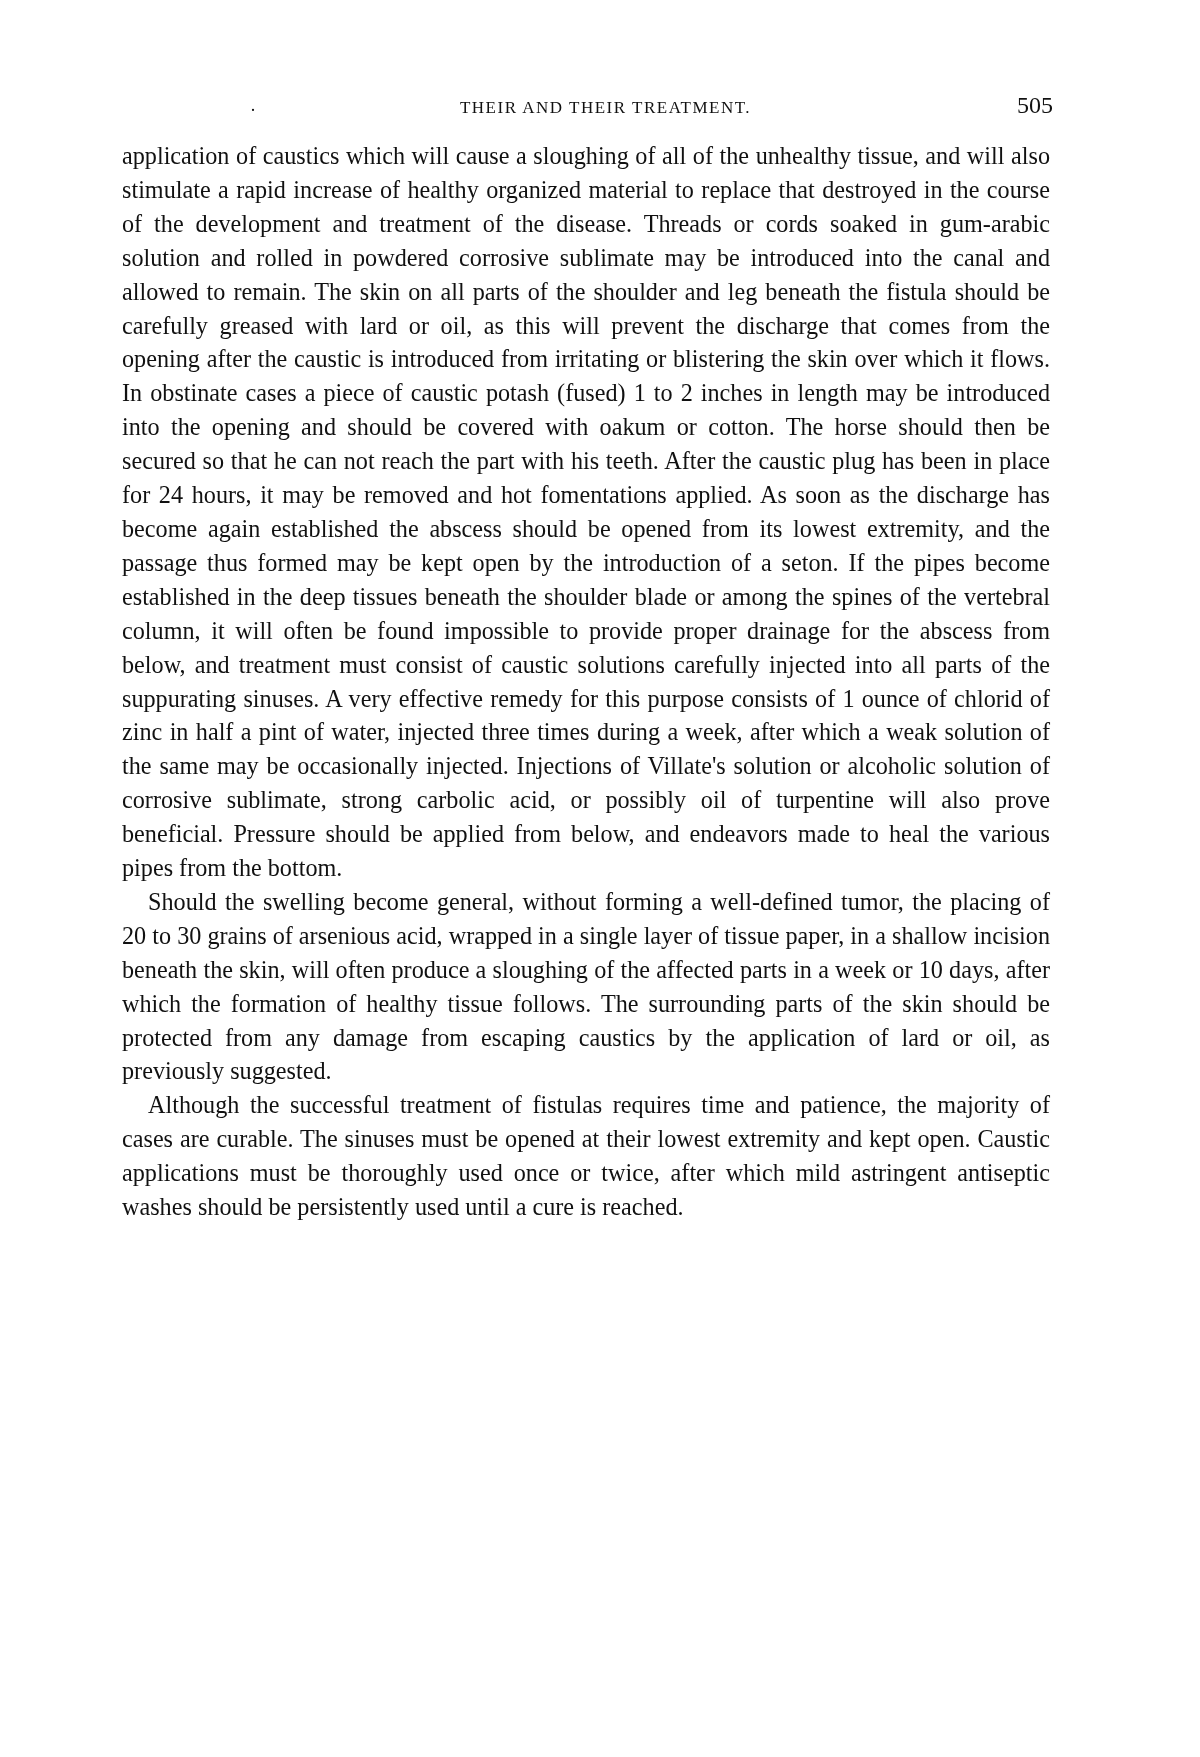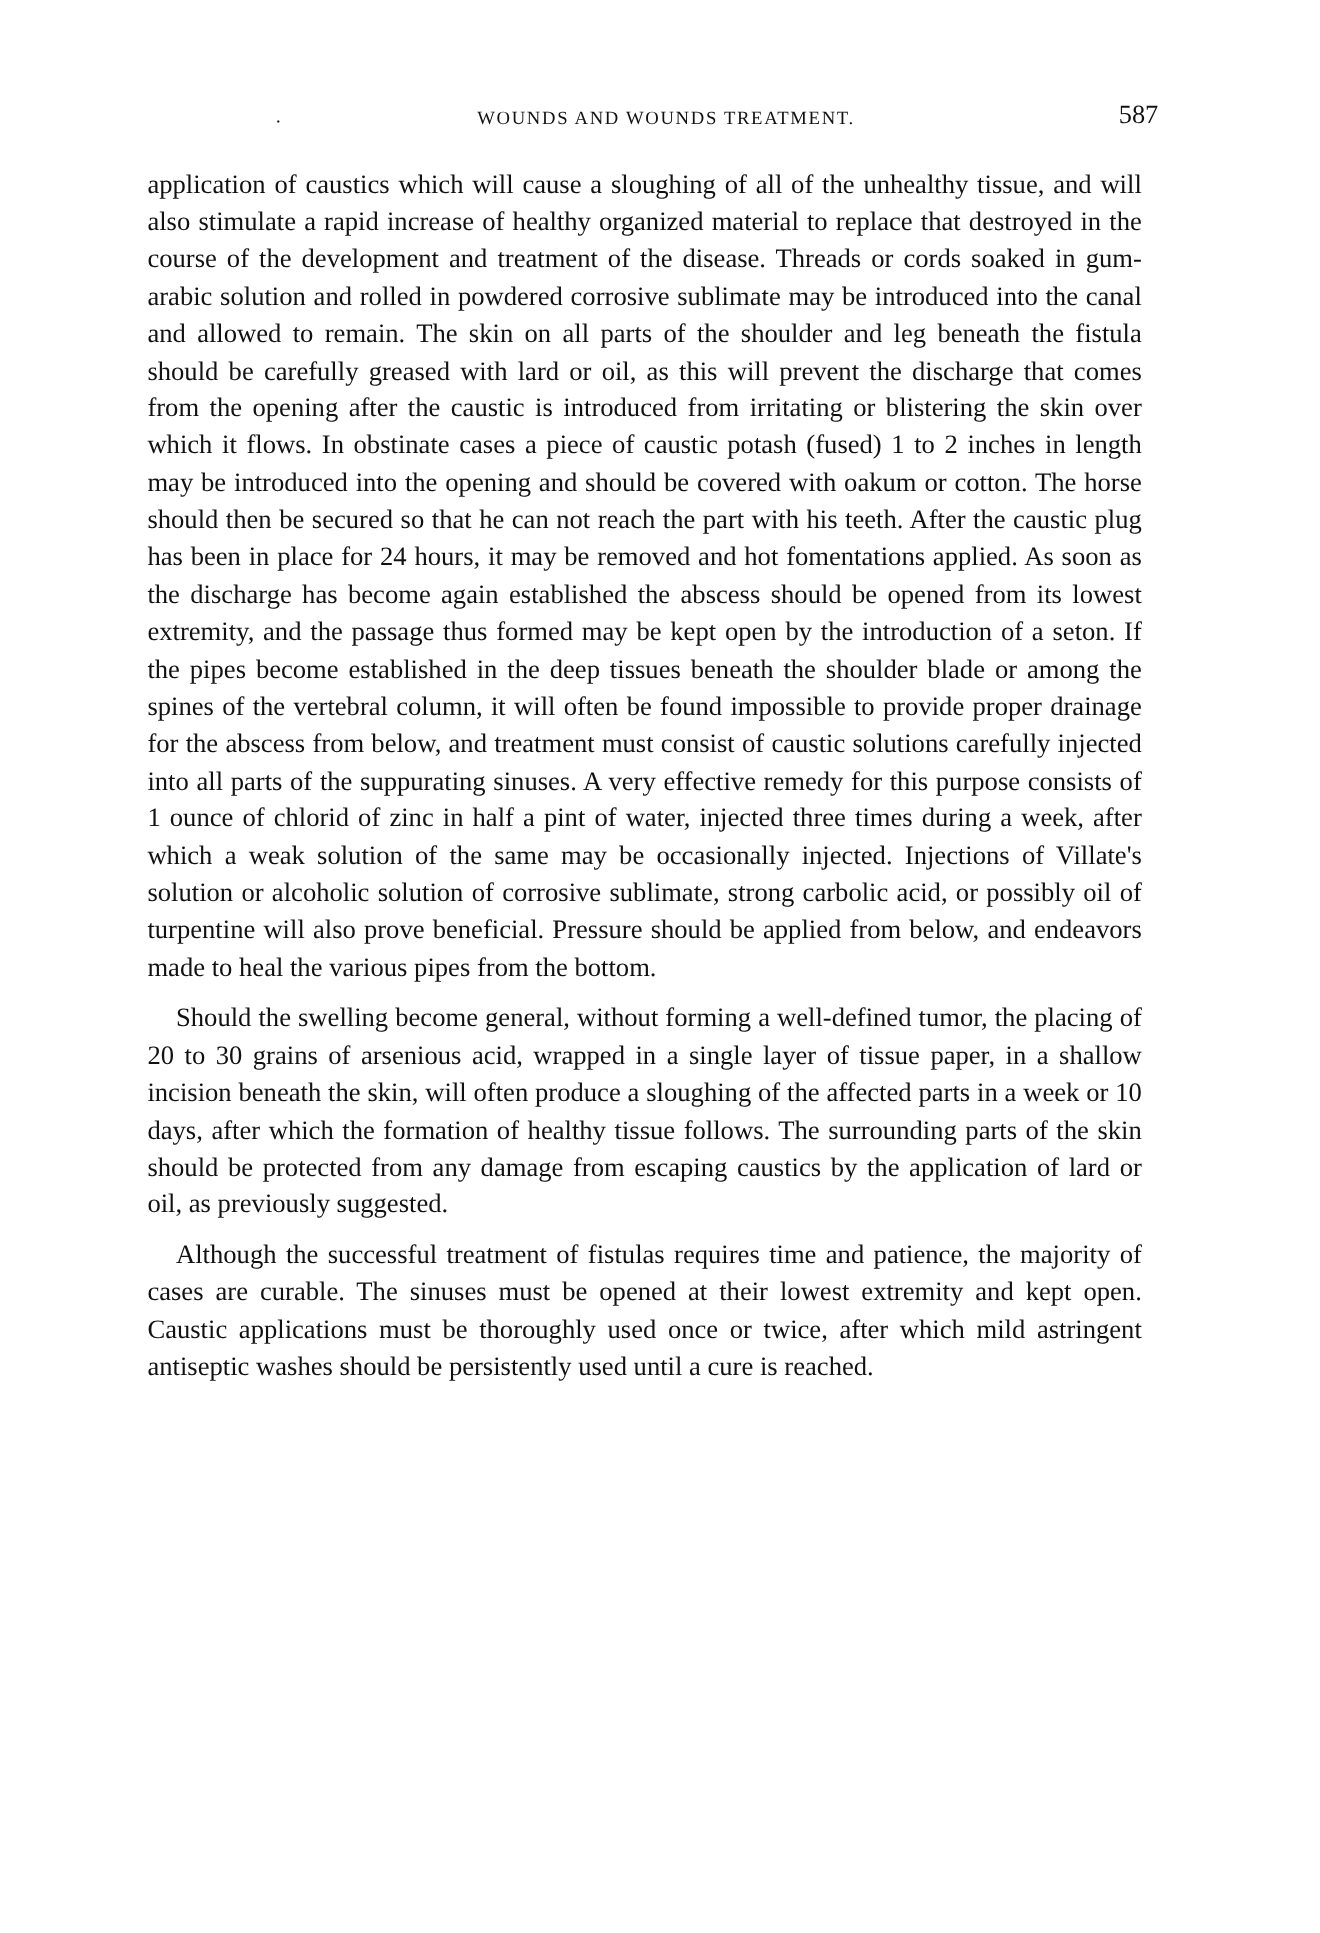--- a/index.html
+++ b/index.html
@@ -15,31 +15,31 @@
   .header-dot { position: absolute; left: 132px; top: 8px; font-size: 18px; }
   .running-head {
     position: absolute; left: 0; right: 0; top: 6px; text-align: center;
     font-size: 17px; letter-spacing: 1.5px; padding-left: 40px;
   }
   .page-number { position: absolute; right: 0; top: 0; font-size: 24px; }
   .body-text {
     position: absolute; top: 139px; left: 122px; width: 928px;
     font-size: 24.2px; line-height: 33.9px; text-align: justify;
   }
-  .body-text p { margin: 12px; }
+  .body-text p { margin: 0; }
   .body-text p.indent { text-indent: 26px; margin-top: 0; }
 </style>
 </head>
 <body>
 
 <div class="page">
   <div class="header">
     <span class="header-dot">·</span>
-    <div class="running-head">WOUNDS AND WOUNDS TREATMENT.</div>
-    <div class="page-number">587</div>
+    <div class="running-head">THEIR AND THEIR TREATMENT.</div>
+    <div class="page-number">505</div>
   </div>
 
   <div class="body-text">
     <p>application of caustics which will cause a sloughing of all of the unhealthy tissue, and will also stimulate a rapid increase of healthy organized material to replace that destroyed in the course of the development and treatment of the disease. Threads or cords soaked in gum-arabic solution and rolled in powdered corrosive sublimate may be introduced into the canal and allowed to remain. The skin on all parts of the shoulder and leg beneath the fistula should be carefully greased with lard or oil, as this will prevent the discharge that comes from the opening after the caustic is introduced from irritating or blistering the skin over which it flows. In obstinate cases a piece of caustic potash (fused) 1 to 2 inches in length may be introduced into the opening and should be covered with oakum or cotton. The horse should then be secured so that he can not reach the part with his teeth. After the caustic plug has been in place for 24 hours, it may be removed and hot fomentations applied. As soon as the discharge has become again established the abscess should be opened from its lowest extremity, and the passage thus formed may be kept open by the introduction of a seton. If the pipes become established in the deep tissues beneath the shoulder blade or among the spines of the vertebral column, it will often be found impossible to provide proper drainage for the abscess from below, and treatment must consist of caustic solutions carefully injected into all parts of the suppurating sinuses. A very effective remedy for this purpose consists of 1 ounce of chlorid of zinc in half a pint of water, injected three times during a week, after which a weak solution of the same may be occasionally injected. Injections of Villate's solution or alcoholic solution of corrosive sublimate, strong carbolic acid, or possibly oil of turpentine will also prove beneficial. Pressure should be applied from below, and endeavors made to heal the various pipes from the bottom.</p>
     <p class="indent">Should the swelling become general, without forming a well-defined tumor, the placing of 20 to 30 grains of arsenious acid, wrapped in a single layer of tissue paper, in a shallow incision beneath the skin, will often produce a sloughing of the affected parts in a week or 10 days, after which the formation of healthy tissue follows. The surrounding parts of the skin should be protected from any damage from escaping caustics by the application of lard or oil, as previously suggested.</p>
     <p class="indent">Although the successful treatment of fistulas requires time and patience, the majority of cases are curable. The sinuses must be opened at their lowest extremity and kept open. Caustic applications must be thoroughly used once or twice, after which mild astringent antiseptic washes should be persistently used until a cure is reached.</p>
   </div>
 </div>
 
 </body></html>

